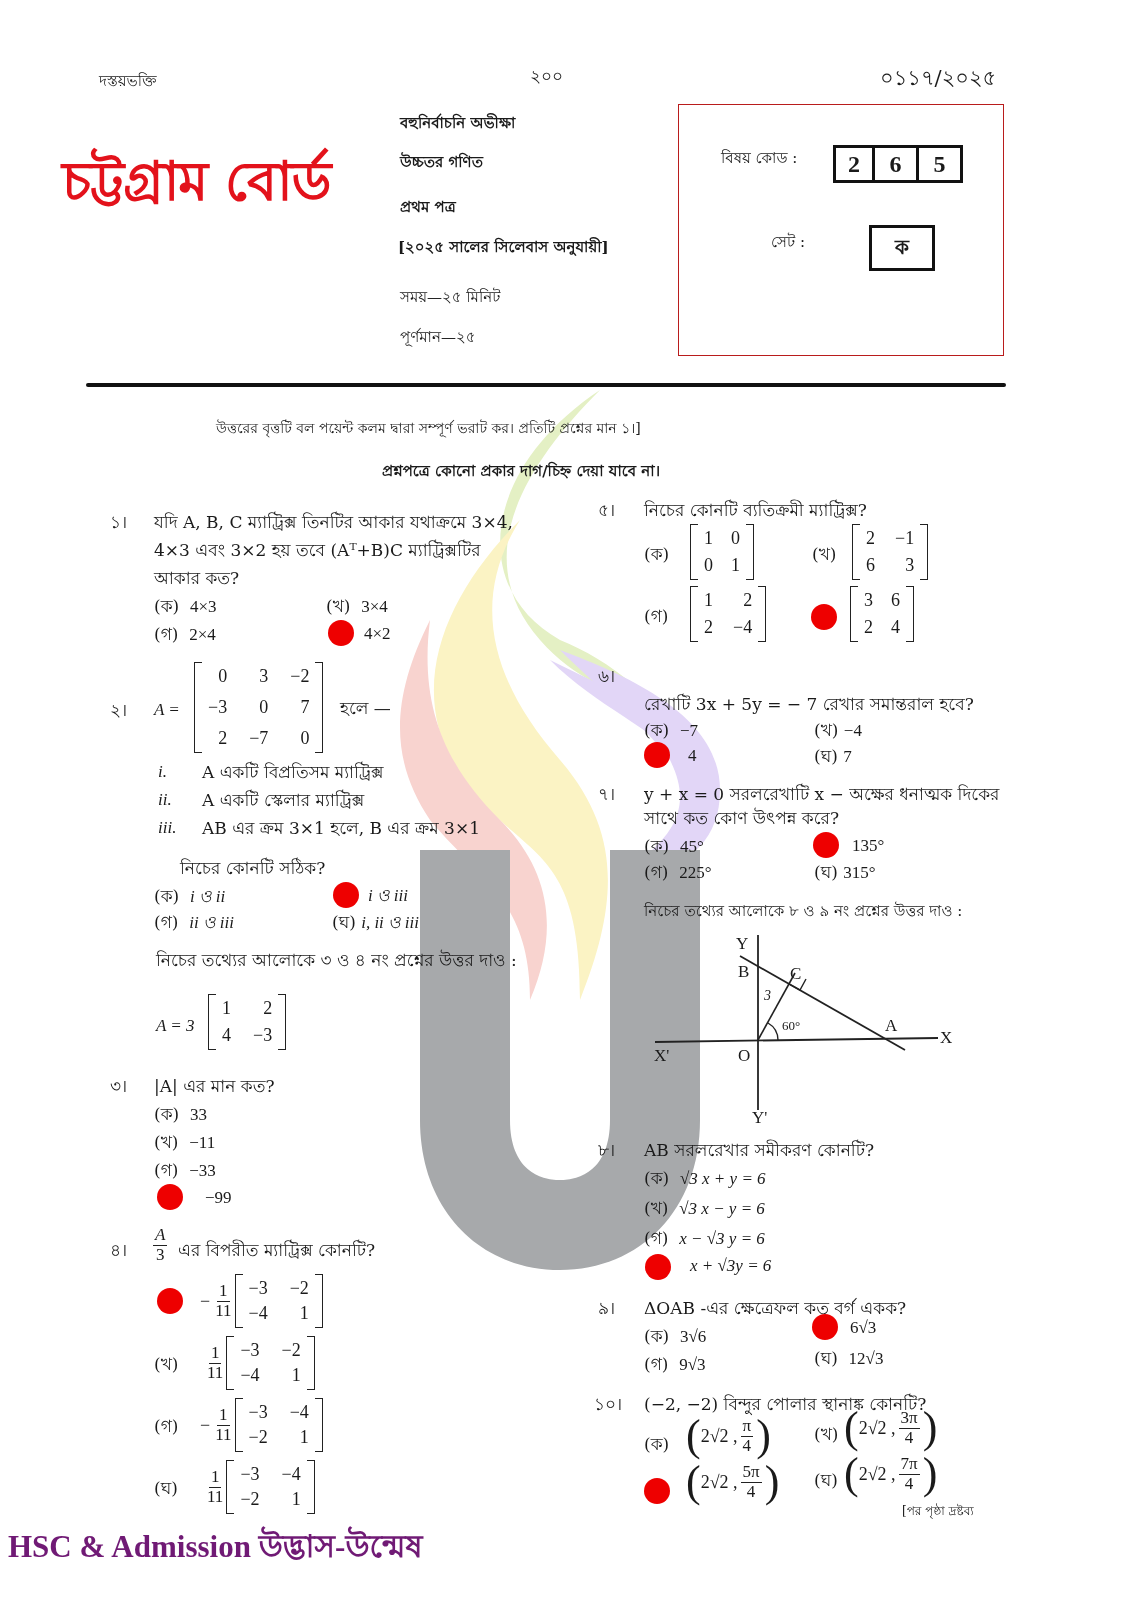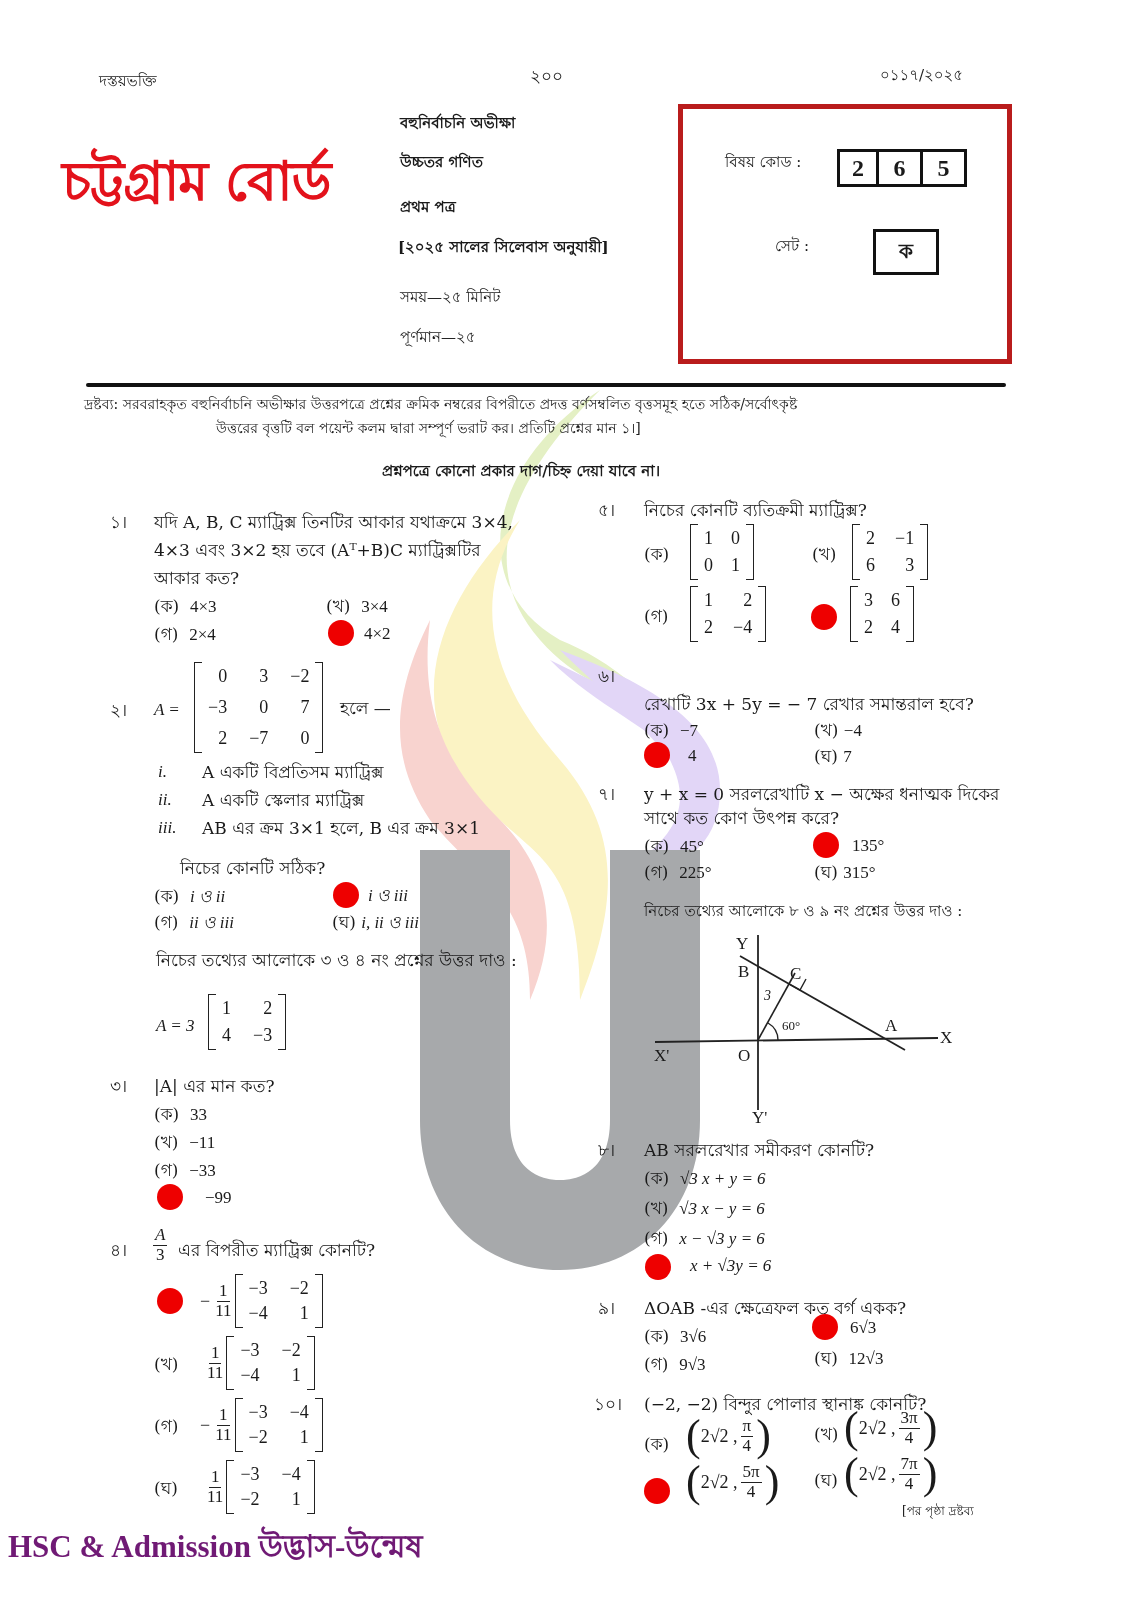--- a/index.html
+++ b/index.html
@@ -16,21 +16,21 @@
 
   
   .wm { position: absolute; z-index: 0; pointer-events: none; }
   .content { position: absolute; left: 0; top: 0; width: 1131px; height: 1600px; z-index: 1; }
 
   .board-title {
     color: #e3121b; font-size: 54px; font-weight: bold;
     font-family: "DejaVu Sans", sans-serif; letter-spacing: -1px;
   }
 
-  .box-outer { border: 5px solid #b91c1c; }
+  .box-outer { border: 1px solid #b91c1c; }
   .code-cell {
     width: 42px; height: 38px; border: 3px solid #111; box-sizing: border-box;
     display: inline-flex; align-items: center; justify-content: center;
     font-size: 24px; font-weight: bold; font-family: "Liberation Serif", serif;
   }
   .code-row { display: flex; }
   .code-row .code-cell + .code-cell { border-left: 0; width: 44px; }
 
   .rule { height: 4px; background: #111; border-radius: 2px; }
 
@@ -64,21 +64,21 @@
   <path d="M550 660 C 610 720, 690 740, 700 800 C 710 850, 660 870, 640 880 C 700 860, 720 800, 690 750 C 660 710, 610 690, 550 660 Z" fill="#e2d6f7"></path>
   <path d="M560 650 C 640 680, 720 720, 720 790 C 720 840, 690 860, 650 880 L 640 860 C 680 830, 690 800, 670 760 C 640 720, 600 690, 560 650 Z" fill="#e2d6f7"></path>
 
   <path d="M420 850 L 510 850 L 510 1120 C 510 1170, 540 1180, 560 1180 C 580 1180, 610 1170, 610 1120 L 610 850 L 700 850 L 700 1120 C 700 1210, 640 1270, 560 1270 C 480 1270, 420 1210, 420 1120 Z" fill="#a7a9ab"></path>
 </svg>
 
 <div class="content">
 
   <div class="abs txt small" style="left:99px;top:72px;">দস্তয়ভক্তি</div>
   <div class="abs txt" style="left:530px;top:66px;font-size:17px;">২০০</div>
-  <div class="abs txt" style="left:880px;top:66px;font-size:15px;">০১১৭/২০২৫</div>
+  <div class="abs txt" style="left:880px;top:66px;font-size:21px;">০১১৭/২০২৫</div>
 
   <div class="abs board-title" style="left:62px;top:140px;">চট্টগ্রাম বোর্ড</div>
 
   <div class="abs txt small" style="left:400px;top:114px;font-weight:bold;">বহুনির্বাচনি অভীক্ষা</div>
   <div class="abs txt small" style="left:400px;top:153px;font-weight:bold;">উচ্চতর গণিত</div>
   <div class="abs txt small" style="left:400px;top:198px;font-weight:bold;">প্রথম পত্র</div>
   <div class="abs txt small" style="left:398px;top:238px;font-weight:bold;">[২০২৫ সালের সিলেবাস অনুযায়ী]</div>
   <div class="abs txt small" style="left:400px;top:288px;">সময়—২৫ মিনিট</div>
   <div class="abs txt small" style="left:400px;top:328px;">পূর্ণমান—২৫</div>
 
@@ -88,21 +88,20 @@
       <div class="code-cell">2</div>
       <div class="code-cell">6</div>
       <div class="code-cell">5</div>
     </div>
     <div class="abs txt small" style="left:92px;top:128px;">সেট :</div>
     <div class="abs" style="left:190px;top:120px;width:66px;height:46px;border:3px solid #111;box-sizing:border-box;display:flex;align-items:center;justify-content:center;font-size:20px;font-weight:bold;">ক</div>
   </div>
 
   <div class="abs rule" style="left:86px;top:383px;width:920px;"></div>
 
-  <div class="abs txt" style="left:84px;top:396px;font-size:14px;">দ্রষ্টব্য: সরবরাহকৃত বহুনির্বাচনি অভীক্ষার উত্তরপত্রে প্রশ্নের ক্রমিক নম্বরের বিপরীতে প্রদত্ত বর্ণসম্বলিত বৃত্তসমূহ হতে সঠিক/সর্বোৎকৃষ্ট</div>
   <div class="abs txt" style="left:216px;top:420px;font-size:14px;">উত্তরের বৃত্তটি বল পয়েন্ট কলম দ্বারা সম্পূর্ণ ভরাট কর। প্রতিটি প্রশ্নের মান ১।]</div>
   <div class="abs txt" style="left:382px;top:462px;font-size:15px;font-weight:bold;">প্রশ্নপত্রে কোনো প্রকার দাগ/চিহ্ন দেয়া যাবে না।</div>
 
   <div class="abs txt" style="left:110px;top:512px;">১।</div>
   <div class="abs txt" style="left:154px;top:512px;">যদি A, B, C ম্যাট্রিক্স তিনটির আকার যথাক্রমে 3×4,</div>
   <div class="abs txt" style="left:154px;top:540px;">4×3 এবং 3×2 হয় তবে (Aᵀ+B)C ম্যাট্রিক্সটির</div>
   <div class="abs txt" style="left:154px;top:568px;">আকার কত?</div>
   <div class="abs txt" style="left:154px;top:596px;"><span>(ক)</span>&nbsp; <span class="serif">4×3</span></div>
   <div class="abs txt" style="left:326px;top:596px;"><span>(খ)</span>&nbsp; <span class="serif">3×4</span></div>
   <div class="abs txt" style="left:154px;top:624px;"><span>(গ)</span>&nbsp; <span class="serif">2×4</span></div>

